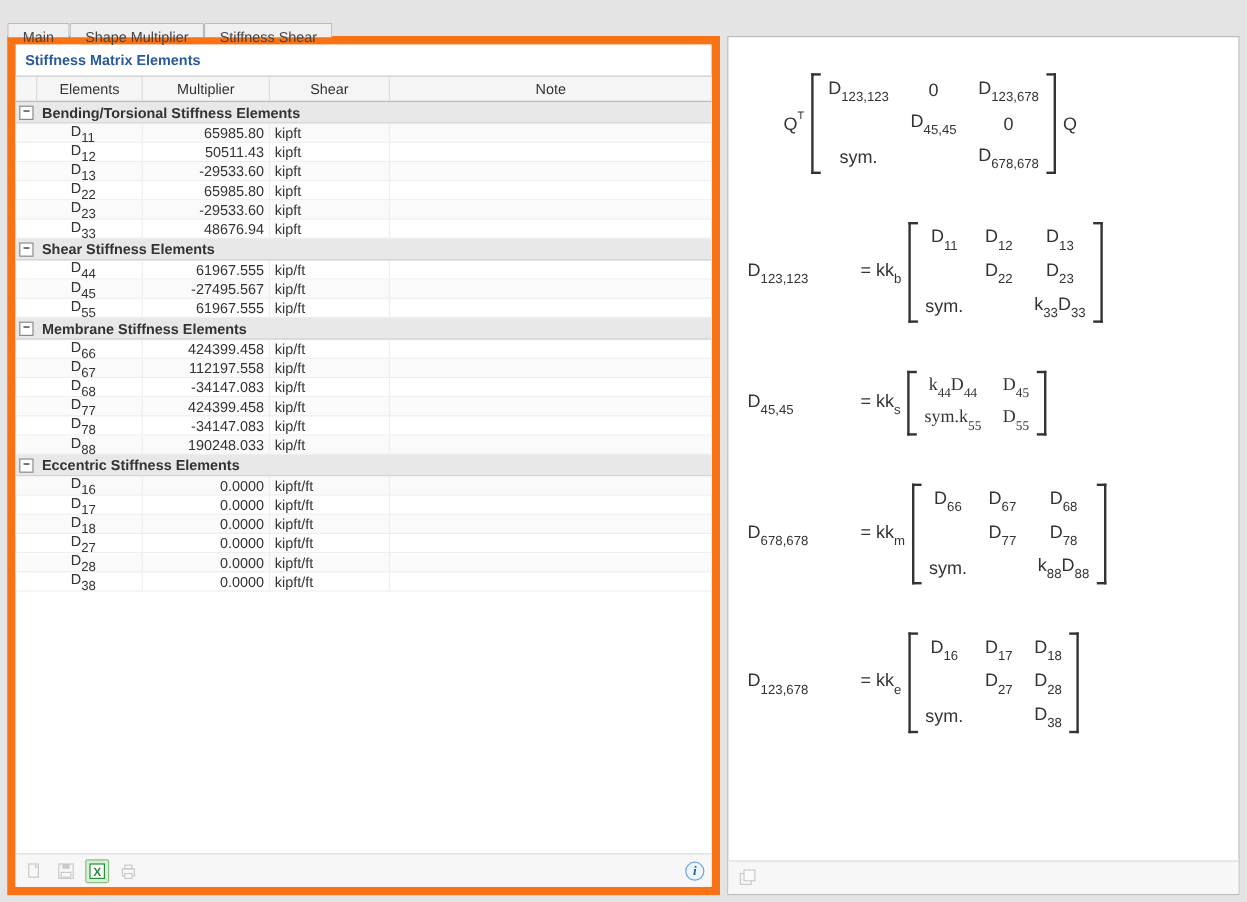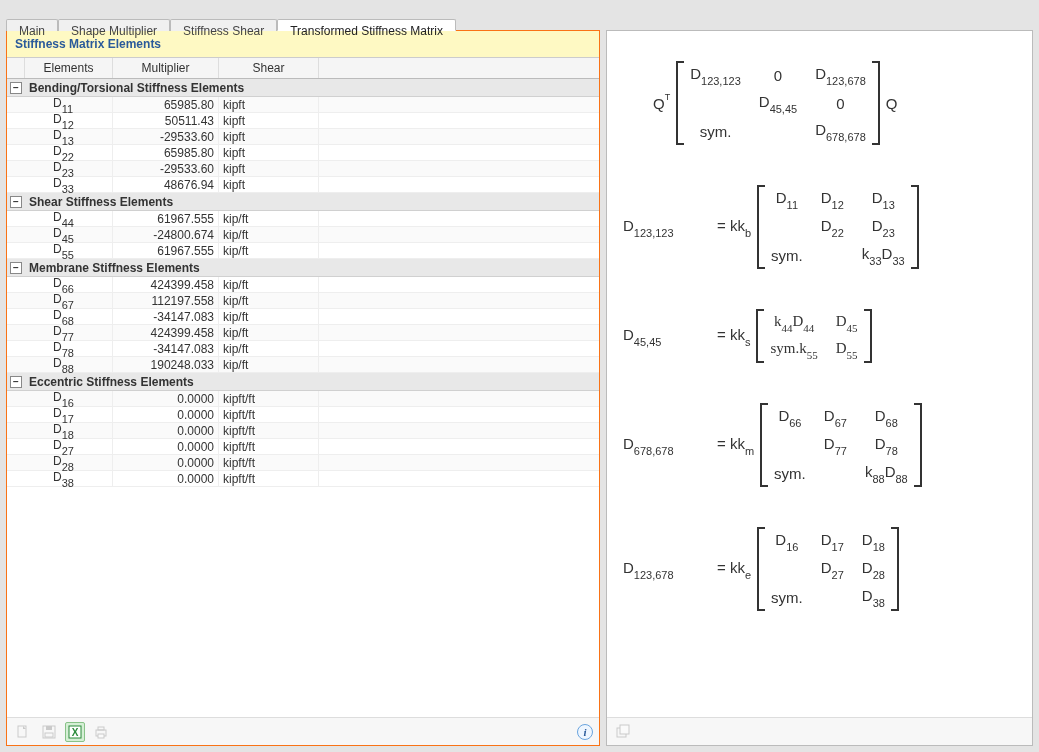--- a/index.html
+++ b/index.html
@@ -44,22 +44,22 @@
     z-index: 2;
     color: #222;
   }
   .content {
     display: flex;
     background: #e4e4e4;
     height: 716px;
   }
   .left-panel {
     width: 594px;
-    background: #fef9c3;
-    border: 1px solid #f97316;
+    background: #ffffff;
+    border: 7px solid #f97316;
     display: flex;
     flex-direction: column;
   }
   .right-panel {
     flex: 1;
     background: #fff;
     border: 1px solid #bbb;
     margin-left: 6px;
     display: flex;
     flex-direction: column;
@@ -211,31 +211,31 @@
 </style>
 </head>
 <body>
 
 <div class="main-wrap">
 
   <div class="tabs" id="tabs">
       <div class="tab">Main</div>
       <div class="tab">Shape Multiplier</div>
       <div class="tab">Stiffness Shear</div>
-      <div class="tab active">Transformed Stiffness Matrix</div>
     </div>
 
   <div class="content">
     <div class="left-panel">
       <div class="panel-title">Stiffness Matrix Elements</div>
       <div class="grid-header">
         <div class="col-expand"></div>
         <div class="col-element">Elements</div>
         <div class="col-mult">Multiplier</div>
         <div class="col-unit">Shear</div>
+        <div class="col-note">Note</div>
       </div>
       <div class="grid-body" id="grid-body">
           <div class="group-row">
             <div class="exp-box">−</div>
             <div class="group-label">Bending/Torsional Stiffness Elements</div>
           </div>
           <div class="data-row">
             <div class="cell elem">
               <span class="elem-label">D<span class="sub">11</span></span>
             </div>
@@ -292,21 +292,21 @@
               <span class="elem-label">D<span class="sub">44</span></span>
             </div>
             <div class="cell mult">61967.555</div>
             <div class="cell unit">kip/ft</div>
             <div class="cell note"></div>
           </div>
           <div class="data-row">
             <div class="cell elem">
               <span class="elem-label">D<span class="sub">45</span></span>
             </div>
-            <div class="cell mult">-24800.674</div>
+            <div class="cell mult">-27495.567</div>
             <div class="cell unit">kip/ft</div>
             <div class="cell note"></div>
           </div>
           <div class="data-row">
             <div class="cell elem">
               <span class="elem-label">D<span class="sub">55</span></span>
             </div>
             <div class="cell mult">61967.555</div>
             <div class="cell unit">kip/ft</div>
             <div class="cell note"></div>

